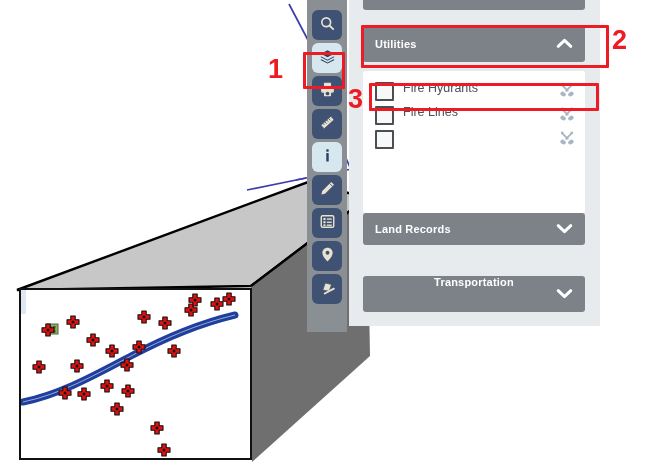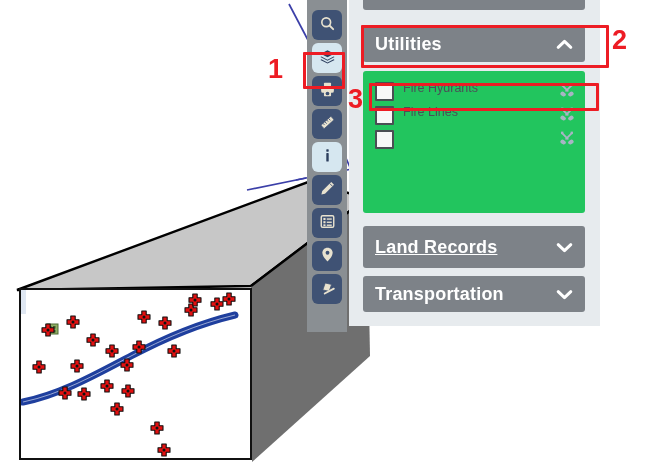--- a/index.html
+++ b/index.html
@@ -34,40 +34,40 @@
     background:#e7ebee;
     box-sizing:border-box;
   }
 
   .accordion-header{
     position:absolute;
     left:14px;width:222px;
     background:#7d8288;
     border-radius:3px;
     color:#ffffff;
-    font-size:18px;
+    font-size:11px;
     font-weight:bold;
     letter-spacing:.2px;
     display:flex;
     align-items:center;
     box-sizing:border-box;
     padding:0 12px;
   }
   .accordion-header .chev{margin-left:auto;display:block;}
 
   #hdr-clipped{top:-14px;height:26px;}
   #hdr-utilities{top:28px;height:36px;}
-  #hdr-land{top:228px;height:42px;text-decoration:underline;}
-  #hdr-transport{top:278px;height:36px;}
+  #hdr-land{top:215px;height:32px;}
+  #hdr-transport{top:278px;height:36px;flex-direction:column;}
 
   .layer-list{
     position:absolute;
     left:14px;top:73px;
     width:222px;height:142px;
-    background:#22c55e;
+    background:#ffffff;
     border-radius:3px;
     box-sizing:border-box;
     padding:8px 0 0 0;
   }
   .layer-row{
     position:relative;
     display:flex;
     align-items:flex-start;
     padding:1px 10px 1px 12px;
     min-height:24px;

